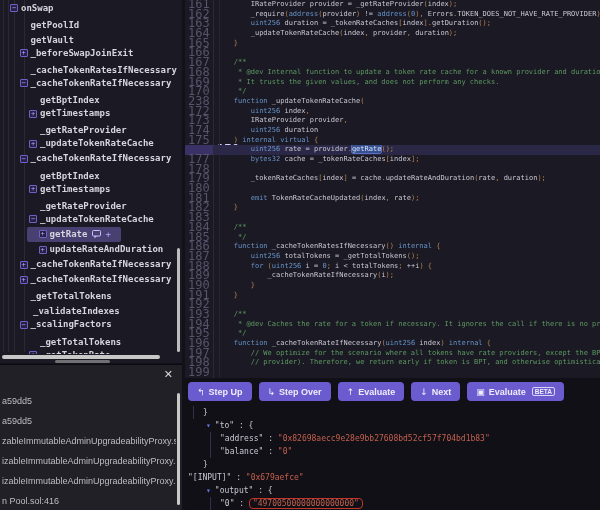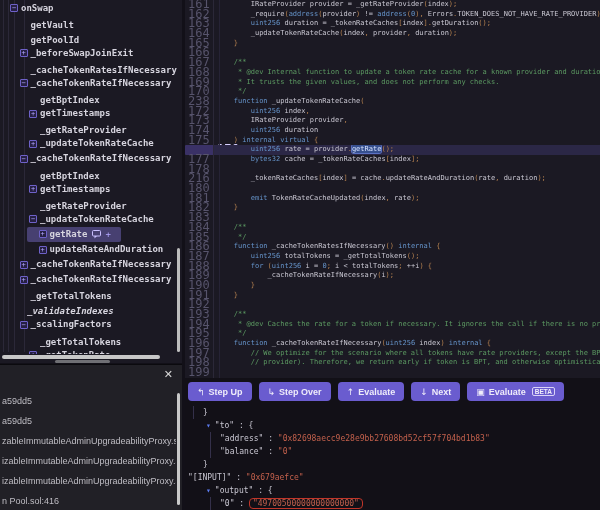--- a/index.html
+++ b/index.html
@@ -80,25 +80,25 @@
   <div class="tguide" style="left:8px"></div>
   <div class="tguide" style="left:14px"></div>
   <div class="tguide" style="left:24px"></div>
   <div id="tree-rows">
       <div class="trow" style="padding-left: 10px;"><span class="tin">
           <span class="exp">−</span>
           <span>onSwap</span>
         </span></div>
       <div class="trow" style="padding-left: 19.5px;"><span class="tin">
           <span class="expspace"></span>
+          <span>getPoolId</span>
+        </span></div>
+      <div class="trow" style="padding-left: 19.5px;"><span class="tin">
+          <span class="expspace"></span>
           <span>getVault</span>
-        </span></div>
-      <div class="trow" style="padding-left: 19.5px;"><span class="tin">
-          <span class="expspace"></span>
-          <span>getPoolId</span>
         </span></div>
       <div class="trow" style="padding-left: 19.5px;"><span class="tin">
           <span class="exp">+</span>
           <span>_beforeSwapJoinExit</span>
         </span></div>
       <div class="trow" style="padding-left: 19.5px;"><span class="tin">
           <span class="expspace"></span>
           <span>_cacheTokenRatesIfNecessary</span>
         </span></div>
       <div class="trow" style="padding-left: 19.5px;"><span class="tin">
@@ -161,21 +161,21 @@
           <span>_cacheTokenRateIfNecessary</span>
         </span></div>
       <div class="trow" style="padding-left: 19.5px;"><span class="tin">
           <span class="exp">+</span>
           <span>_cacheTokenRateIfNecessary</span>
         </span></div>
       <div class="trow" style="padding-left: 19.5px;"><span class="tin">
           <span class="expspace"></span>
           <span>_getTotalTokens</span>
         </span></div>
-      <div class="trow" style="padding-left: 16px; font-style: italic;"><span class="tin">
+      <div class="trow" style="padding-left: 22px;"><span class="tin">
           <span class="expspace"></span>
           <span>_validateIndexes</span>
         </span></div>
       <div class="trow" style="padding-left: 19.5px;"><span class="tin">
           <span class="exp">−</span>
           <span>_scalingFactors</span>
         </span></div>
       <div class="trow" style="padding-left: 29px;"><span class="tin">
           <span class="expspace"></span>
           <span>_getTotalTokens</span>
@@ -216,21 +216,21 @@
       <div class="gn">169</div>
       <div class="gn">170</div>
       <div class="gn">238</div>
       <div class="gn">172</div>
       <div class="gn">173</div>
       <div class="gn">174</div>
       <div class="gn">175</div>
       <div class="gn cur">176</div>
       <div class="gn">177</div>
       <div class="gn">178</div>
-      <div class="gn">216</div>
+      <div class="gn">179</div>
       <div class="gn">180</div>
       <div class="gn">181</div>
       <div class="gn">182</div>
       <div class="gn">183</div>
       <div class="gn">184</div>
       <div class="gn">185</div>
       <div class="gn">186</div>
       <div class="gn">187</div>
       <div class="gn">188</div>
       <div class="gn">189</div>

